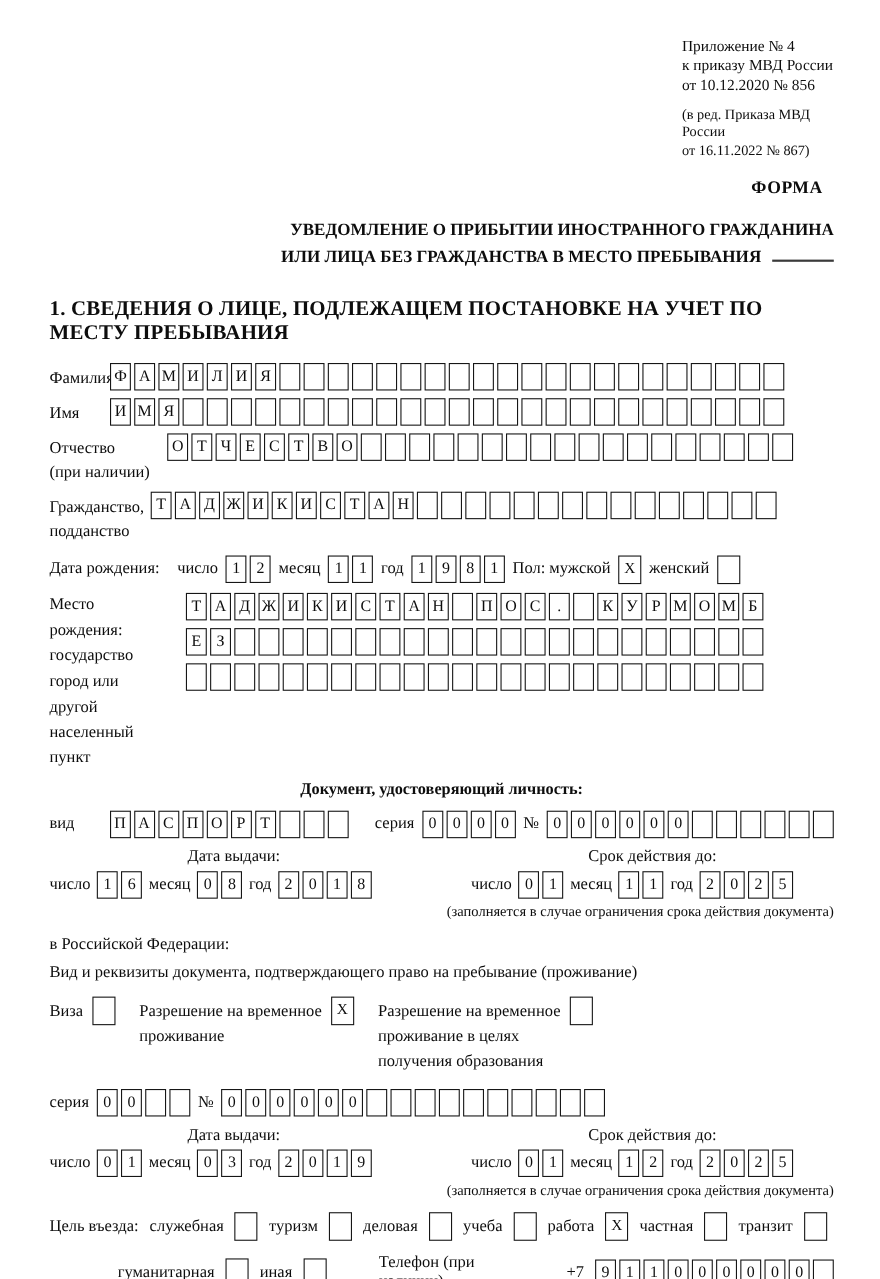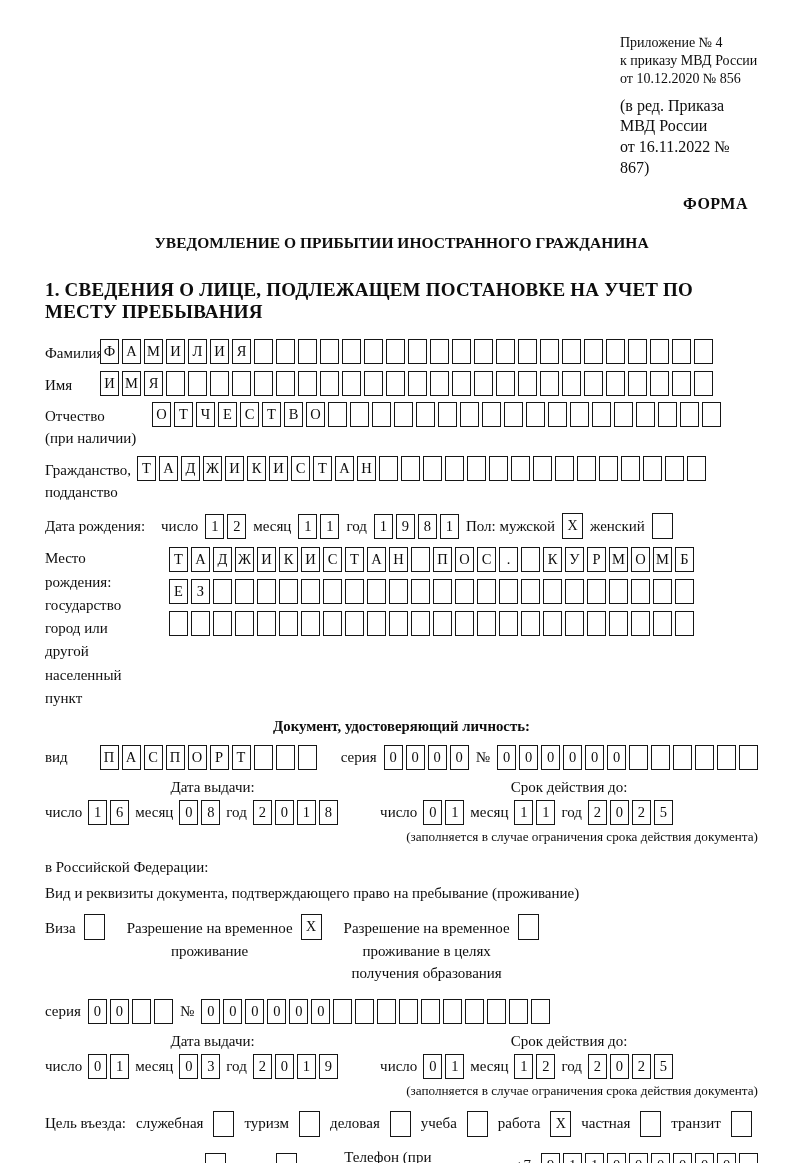--- a/index.html
+++ b/index.html
@@ -6,24 +6,24 @@
   body {
     width:800px; height:1163px; overflow:hidden;
     color:#0d0d0d;
     font-family:"Liberation Serif", serif;
     font-size:15px;
   }
   .page { box-sizing:border-box; width:784px; height:1163px; padding:34px 26px 14px 45px; }
 
   
   .annex { margin-left:575px; line-height:1.3; font-size:14px; }
-  .annex-note { margin-left:575px; margin-top:7px; line-height:1.3; font-size:16px; }
+  .annex-note { margin-left:575px; margin-top:7px; line-height:1.3; font-size:13px; }
   .forma { text-align:right; padding-right:10px; font-weight:bold; margin-top:16px; font-size:16px; letter-spacing:.5px; }
 
-  .title { text-align:center; font-weight:bold; font-size:15.5px; line-height:1.55; margin-top:18px; }
+  .title { text-align:right; font-weight:bold; font-size:15.5px; line-height:1.55; margin-top:18px; }
   .blank-line { display:inline-block; width:56px; border-bottom:2px solid #3a3a3a; height:12px; margin-left:10px; }
 
   .section-heading { font-weight:bold; font-size:19px; margin-top:24px; letter-spacing:.2px; }
 
   
   .frow { display:flex; align-items:flex-start; margin-top:6px; }
   .flabel { flex:0 0 auto; padding-top:4px; line-height:1.45; }
   .w-fam { width:55px; }
   .w-pat { width:107px; }
   .w-cit { width:92px; }
@@ -46,33 +46,33 @@
   .gap-s { width:2px; } .gap-m { width:14px; } .gap-l { width:30px; }
 
   
   .block2col { display:flex; align-items:flex-start; margin-top:8px;gap:16px; }
   .stack-labels { flex:0 0 auto; line-height:1.55; }
   .cell-rows { display:flex; flex-direction:column; gap:7px; }
 
   .center-bold { text-align:center; font-weight:bold; margin-top:8px; font-size:14.8px; }
 
   
-  .dates { display:flex; margin-top:9px; }
+  .dates { display:flex; margin-top:9px;gap:48px; }
   .dcol-l { width:47%; flex:0 0 auto; }
   .dcol-r { flex:1; }
   .dhead { text-align:center; margin-bottom:4px; }
   .dline { display:flex; align-items:center; gap:6px; }
   .note-r { text-align:right; font-size:13.2px; margin-top:4px; }
 
   .plain { margin-top:10px; line-height:1.7; }
 
   
   .permit-row { display:flex; align-items:flex-start; margin-top:8px; }
   .popt { display:flex; align-items:flex-start; }
-  .popt .olabel { text-align:center; line-height:1.5; padding-top:3px; }
+  .popt .olabel { line-height:1.5; padding-top:3px; }
   .popt .cb { margin-left:8px; }
 
   .purpose-line { display:flex; align-items:center; gap:10px; margin-top:12px; }
   .indent60 { margin-left:62px; }
 </style>
 </head>
 <body>
 
 <div class="page">
 
@@ -82,20 +82,23 @@
     <div>от 10.12.2020 № 856</div>
   </div>
   <div class="annex-note">
     <div>(в ред. Приказа МВД России</div>
     <div>от 16.11.2022 № 867)</div>
   </div>
   <div class="forma">ФОРМА</div>
 
   <div class="title">
     <div>УВЕДОМЛЕНИЕ О ПРИБЫТИИ ИНОСТРАННОГО ГРАЖДАНИНА</div>
+    <div>
+      <span>ИЛИ ЛИЦА БЕЗ ГРАЖДАНСТВА В МЕСТО ПРЕБЫВАНИЯ</span><span class="blank-line"></span>
+    </div>
   </div>
 
   <div class="section-heading">1. СВЕДЕНИЯ О ЛИЦЕ, ПОДЛЕЖАЩЕМ ПОСТАНОВКЕ НА УЧЕТ ПО МЕСТУ ПРЕБЫВАНИЯ</div>
 
   <div class="frow" style="margin-top:16px;">
     <div class="flabel w-fam">Фамилия</div>
     <div class="cells">
         <span class="cell">Ф</span>
         <span class="cell">А</span>
         <span class="cell">М</span>

